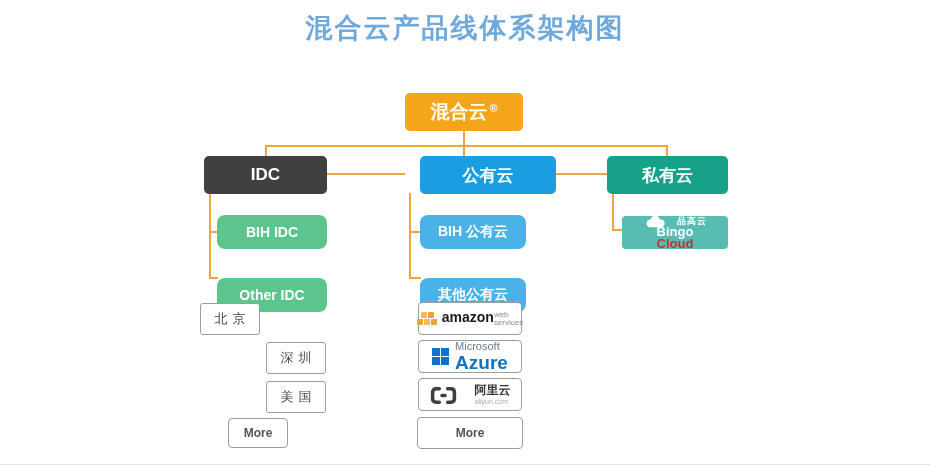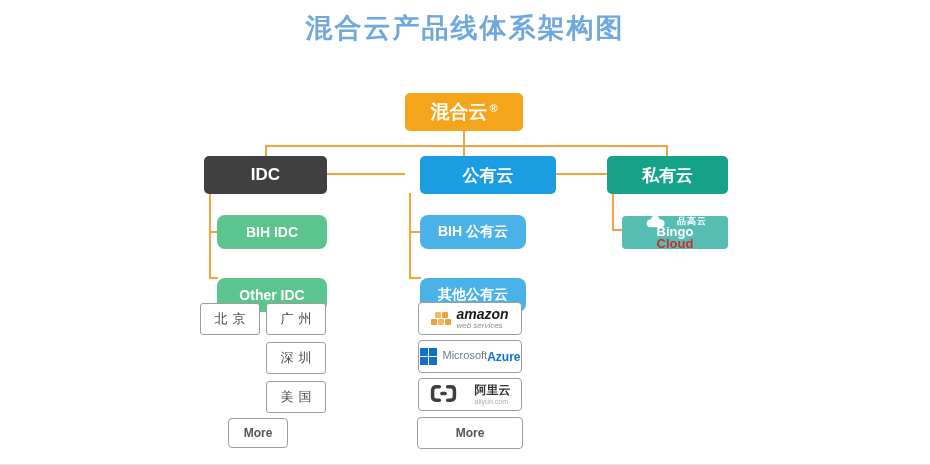--- a/index.html
+++ b/index.html
@@ -49,32 +49,32 @@
   .loc{width:60px;height:32px;letter-spacing:5px;padding-left:5px;}
   .more{font-weight:bold;color:#555;font-size:12px;border-radius:4px;}
   .provider{left:418px;width:104px;height:33px;border-radius:4px;}
   
   .aws-logo{display:flex;align-items:center;gap:5px;}
   .aws-boxes{display:flex;flex-direction:column;gap:1px;}
   .aws-r1{display:flex;gap:1px;margin-left:4px;}
   .aws-r2{display:flex;gap:1px;}
   .aws-boxes i{display:block;width:6px;height:6px;background:#E8A33D;border-radius:1px;}
   .aws-boxes i.lt{background:#F2BA5C;}
-  .aws-text{display:flex;flex-direction:column;line-height:1;font-style:italic;}
+  .aws-text{display:flex;flex-direction:row;line-height:1;}
   .aws-name{font-size:14px;font-weight:bold;color:#1A1A1A;letter-spacing:0px;}
   .aws-sub{font-size:8px;color:#8C8C8C;margin-top:1px;}
   
   .az-logo{display:flex;align-items:center;gap:6px;}
   .ms-grid{display:grid;grid-template-columns:8px 8px;grid-auto-rows:8px;gap:1px;}
   .ms-grid i{display:block;background:#0F72C8;}
-  .az-text{display:flex;flex-direction:row;line-height:1;}
+  .az-text{display:flex;flex-direction:column;line-height:1;}
   .az-company{font-size:11px;color:#6B7B8C;}
-  .az-product{font-size:12px;font-weight:bold;color:#0F72C8;margin-top:1px;}
+  .az-product{font-size:19px;font-weight:bold;color:#0F72C8;margin-top:1px;}
   
-  .ali-logo{display:flex;align-items:flex-start;gap:18px;}
+  .ali-logo{display:flex;align-items:flex-end;gap:18px;}
   .ali-text{display:flex;flex-direction:column;line-height:1;}
   .ali-name{font-size:12px;color:#333;font-weight:bold;}
   .ali-sub{font-size:7px;color:#ABABAB;margin-top:2px;}
   .bottom-rule{position:absolute;left:0;bottom:0;width:100%;height:1px;background:#E4E4E4;}
 </style>
 </head>
 <body>
 
 <div class="canvas">
 
@@ -123,21 +123,20 @@
       </svg>
       <span class="bingo-cn">品高云</span>
     </div>
     <div class="bingo-bottom">
       <span class="bingo-white">Bingo</span>
         <span class="bingo-red">Cloud</span>
     </div>
   </div>
 
   <div class="plainbox loc" style="left:200px;top:303px;">北京</div>
-  <div class="plainbox loc" style="left:266px;top:303px;">广州</div>
   <div class="plainbox loc" style="left:266px;top:342px;">深圳</div>
   <div class="plainbox loc" style="left:266px;top:381px;">美国</div>
   <div class="plainbox more" style="left:228px;top:418px;width:60px;height:30px;">More</div>
 
   <div class="plainbox provider" style="top:302px;">
     <div class="aws-logo">
       <span class="aws-boxes">
         <span class="aws-r1">
             <i class="lt"></i>
             <i></i>

